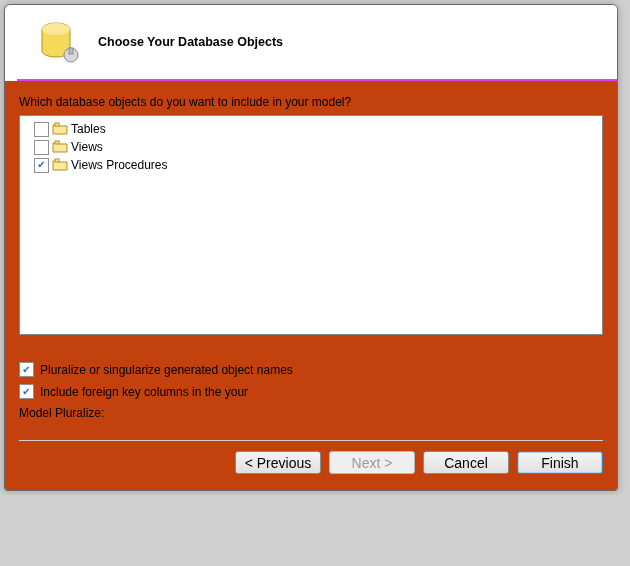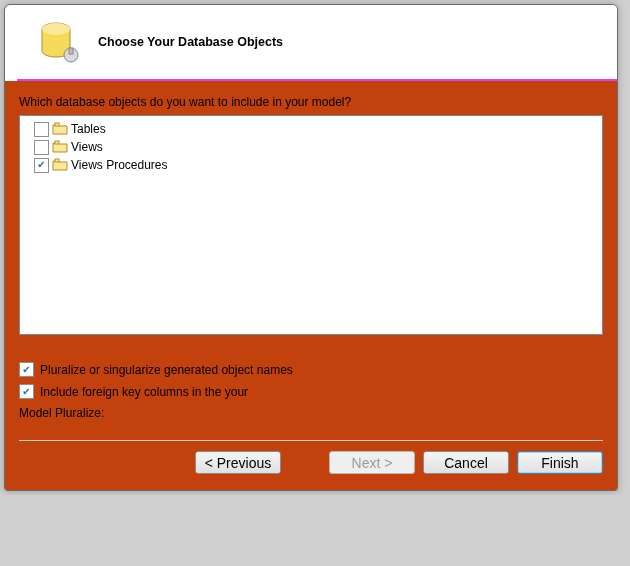--- a/index.html
+++ b/index.html
@@ -186,21 +186,20 @@
     font-family: inherit;
     font-size: 14px;
     cursor: pointer;
     padding: 0 8px;
   }
   .btn:disabled {
     color: #9a9a9a;
     border-color: #b8b8b8;
     background: #efefef;
     cursor: default;
-    margin-left: 40px;
   }
   .btn.default {
     border-color: #3c7fb1;
     box-shadow: 0 0 0 1px #a9d2f3 inset;
   }
 
   
   svg { display: block; }
 </style>
 </head>

